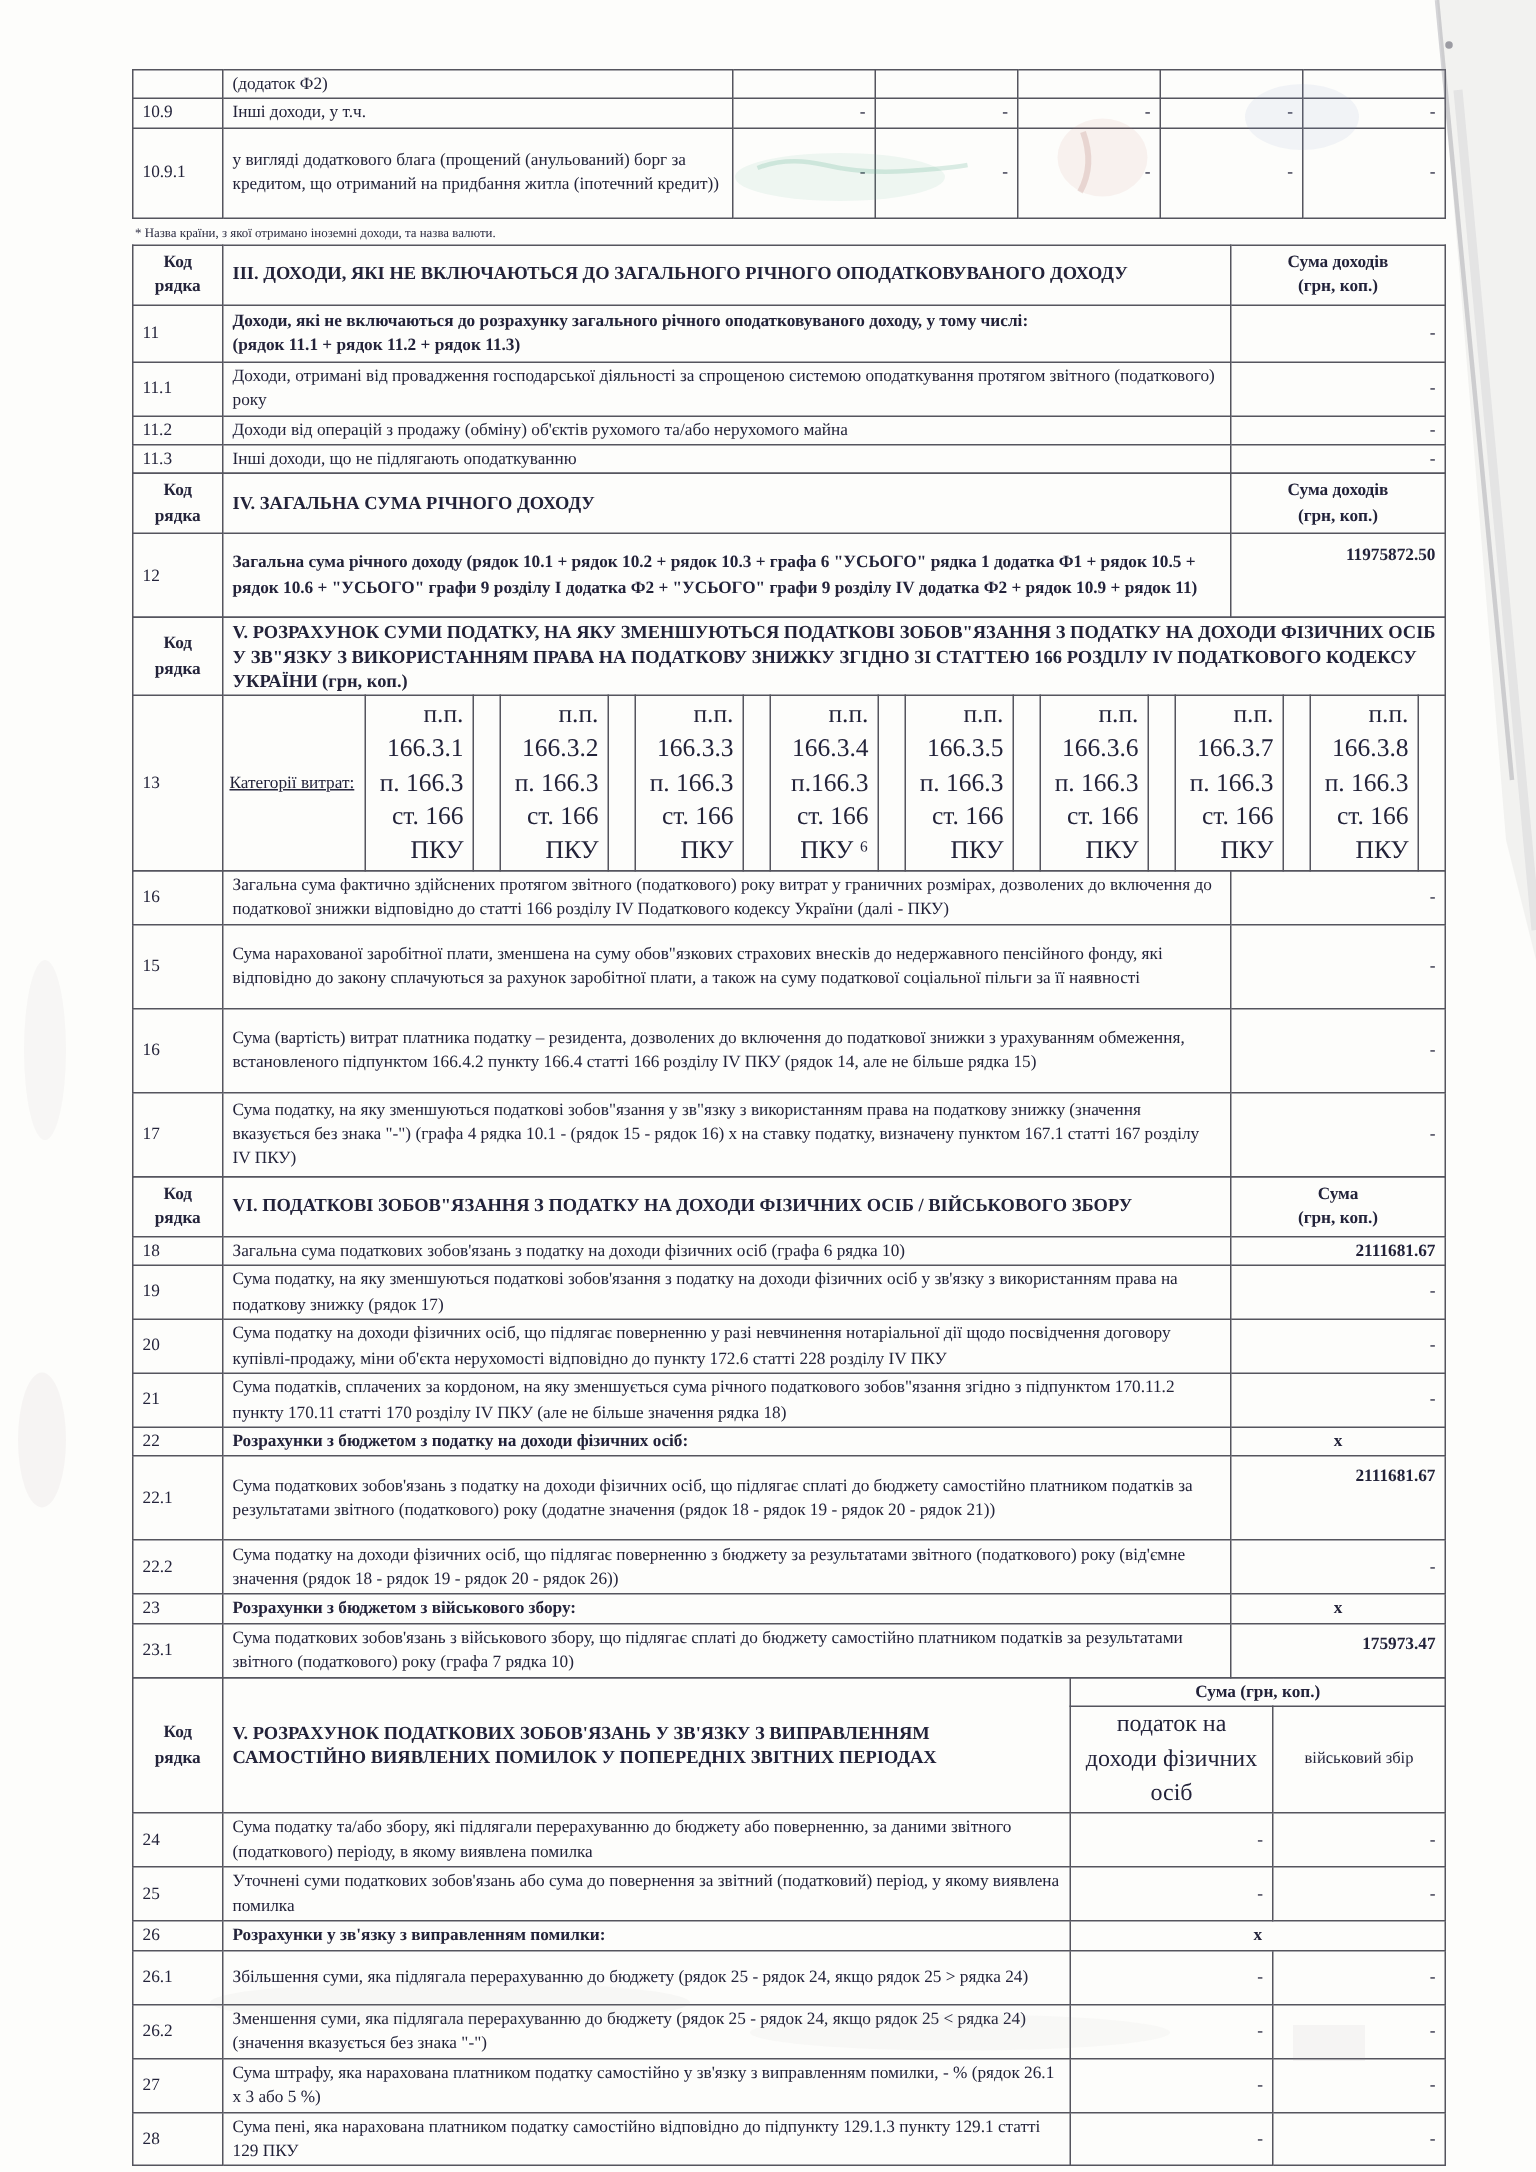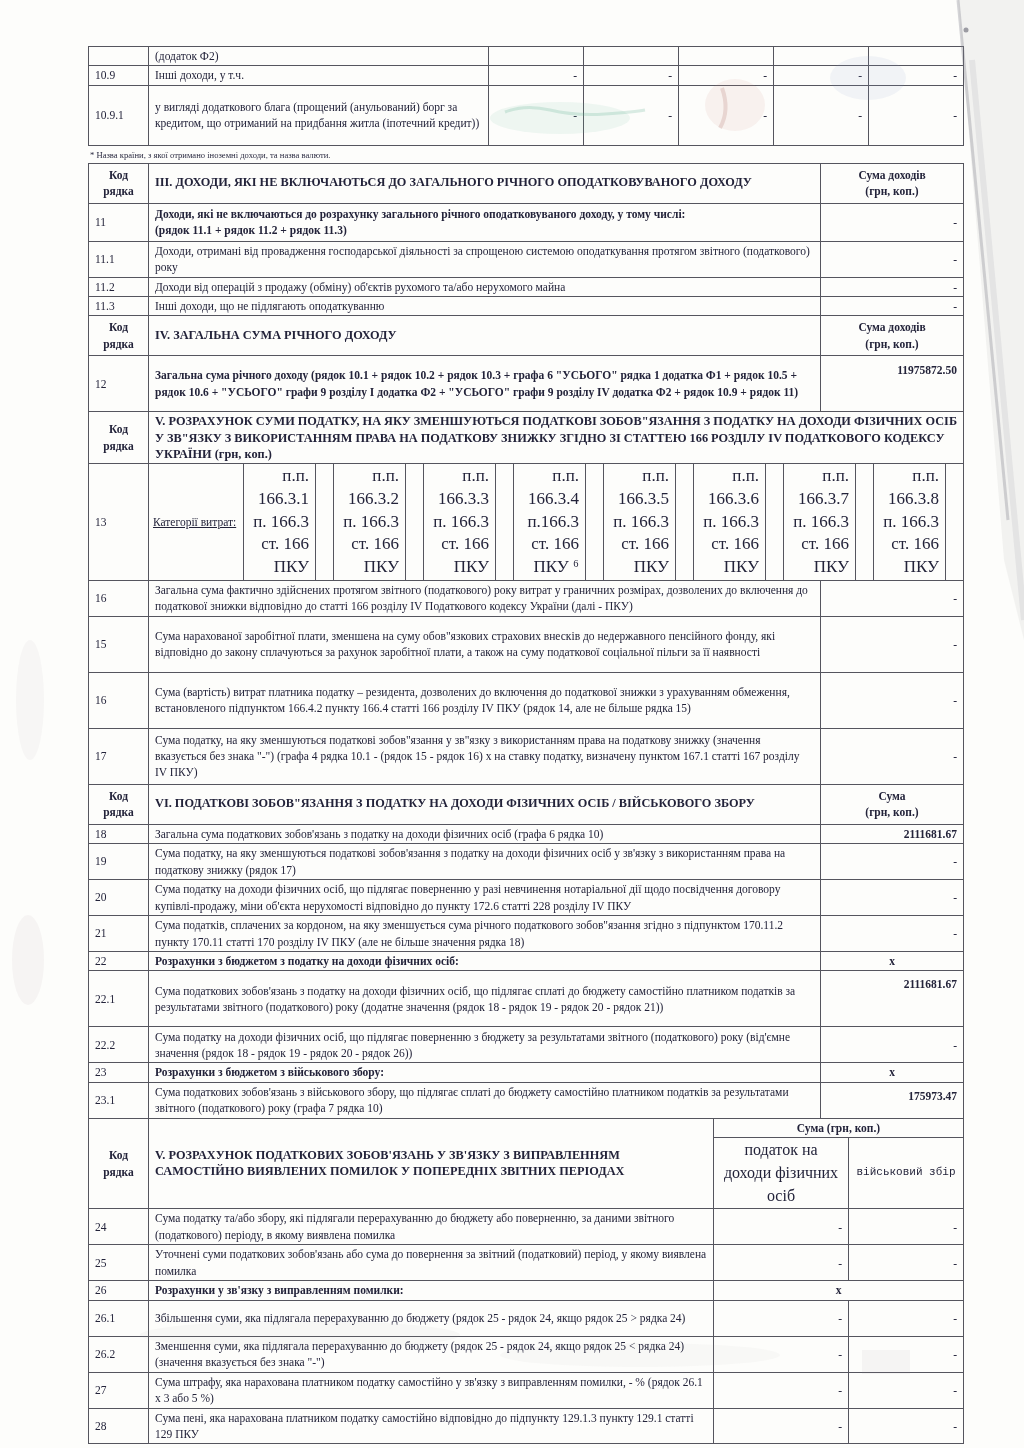--- a/index.html
+++ b/index.html
@@ -322,21 +322,21 @@
         </colgroup>
       <tbody>
           <tr class="rh18">
         <td class="hdr pre" rowspan="2">Код
 рядка</td>
         <td class="title" rowspan="2">V. РОЗРАХУНОК ПОДАТКОВИХ ЗОБОВ'ЯЗАНЬ У ЗВ'ЯЗКУ З ВИПРАВЛЕННЯМ САМОСТІЙНО ВИЯВЛЕНИХ ПОМИЛОК У ПОПЕРЕДНІХ ЗВІТНИХ ПЕРІОДАХ</td>
         <td class="hdr" colspan="2">Сума (грн, коп.)</td>
       </tr>
       <tr class="rh44">
         <td class="ctr" style="font-size:16px;">податок на доходи фізичних осіб</td>
-        <td class="ctr" style="font-size:11px;font-family:Liberation Mono, monospace;">військовий збір</td>
+        <td class="ctr" style="font-size:11px;">військовий збір</td>
       </tr>
       <tr class="rh36">
         <td class="code">24</td>
         <td class="lbl">Сума податку та/або збору, які підлягали перерахуванню до бюджету або поверненню, за даними звітного (податкового) періоду, в якому виявлена помилка</td>
         <td class="dash">-</td>
         <td class="dash">-</td>
       </tr>
       <tr class="rh36">
         <td class="code">25</td>
         <td class="lbl">Уточнені суми податкових зобов'язань або сума до повернення за звітний (податковий) період, у якому виявлена помилка</td>

